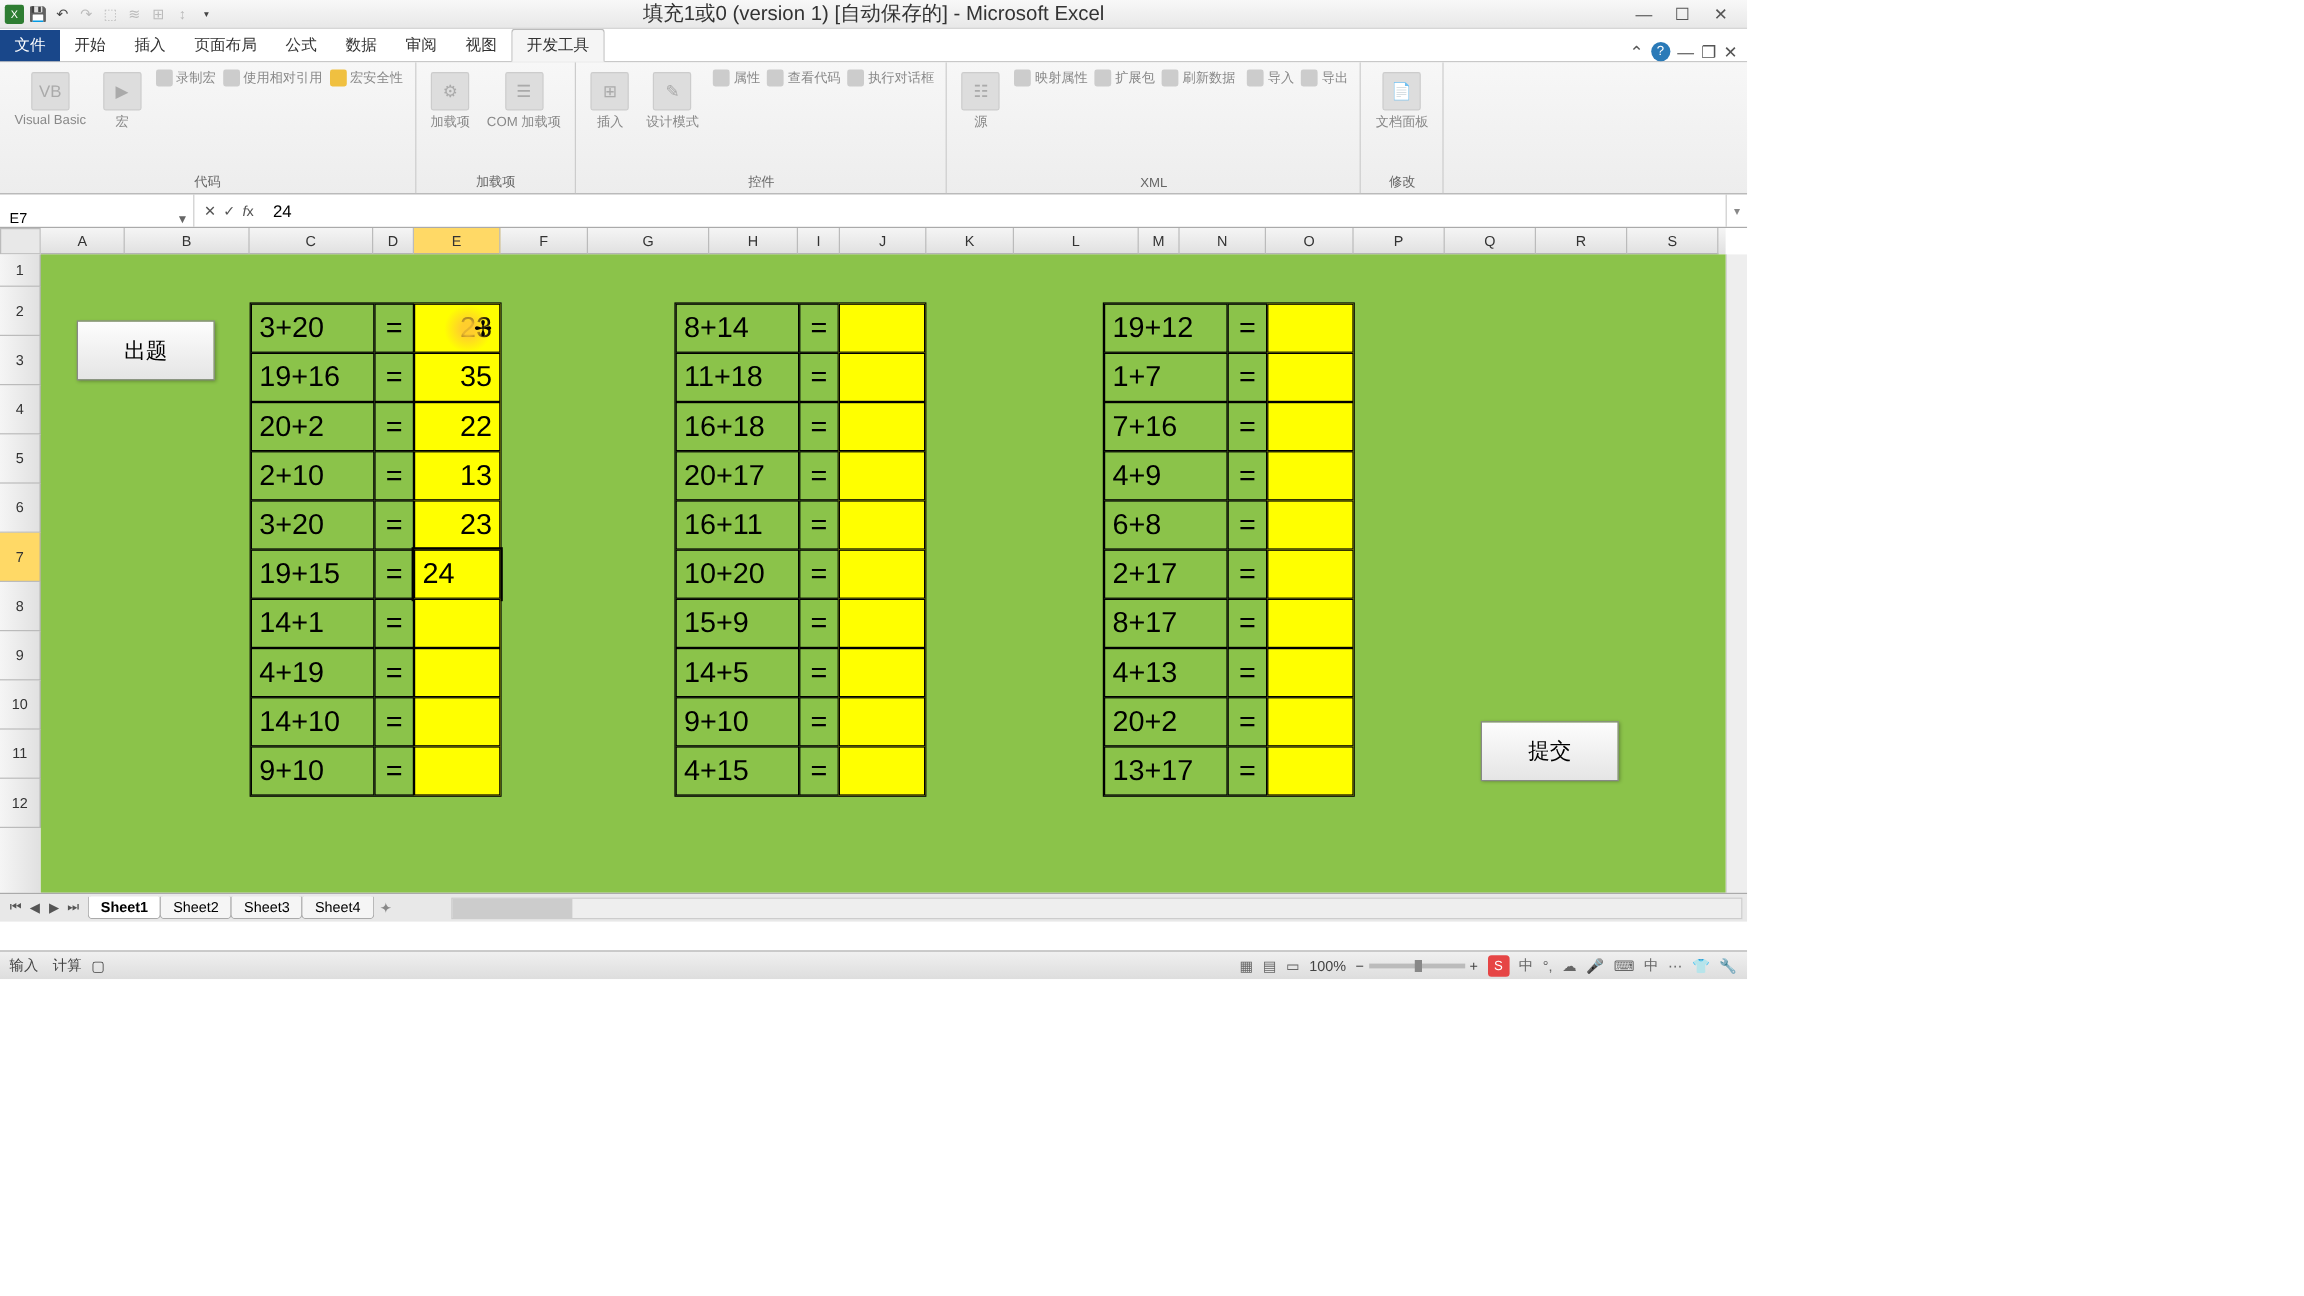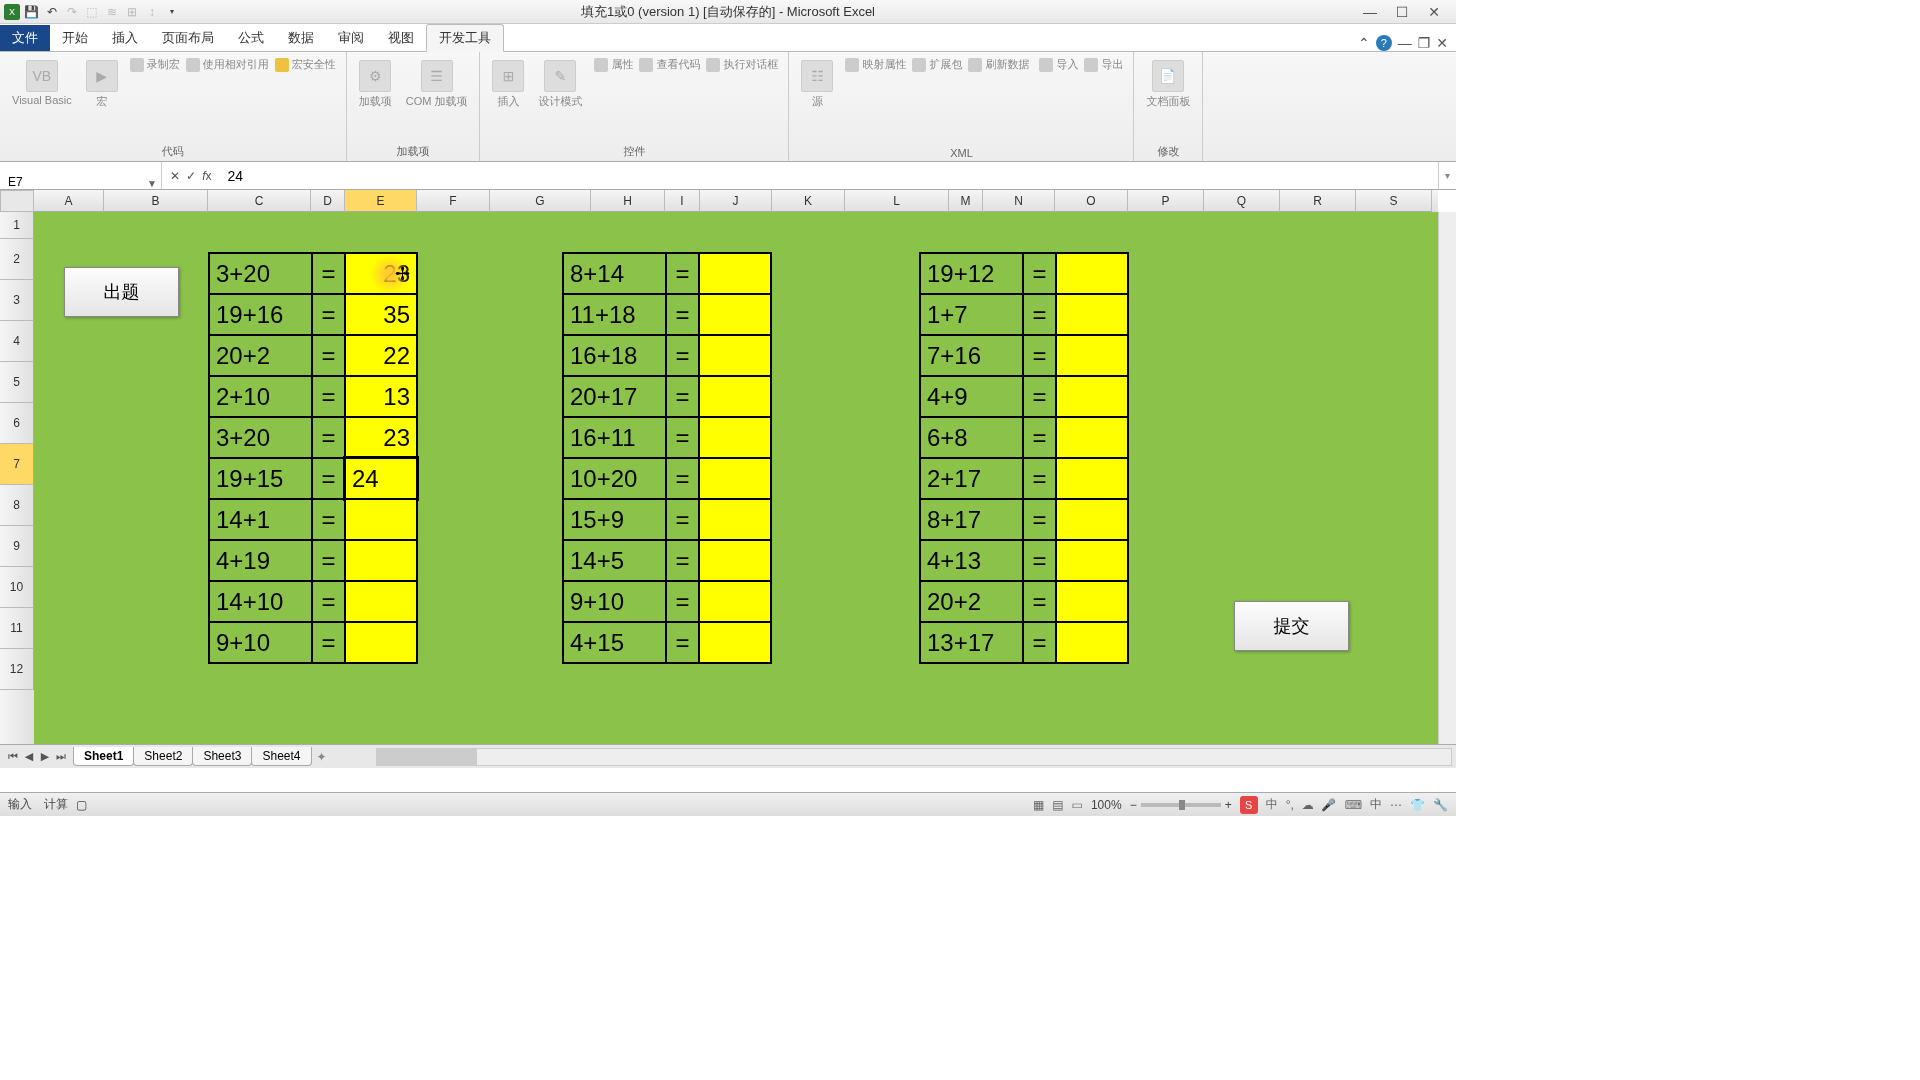--- a/index.html
+++ b/index.html
@@ -2,21 +2,21 @@
 <html><head>
 <meta charset="utf-8">
 <style>
   * { box-sizing: border-box; margin: 0; padding: 0; }
   body { font-family: "Microsoft YaHei", sans-serif; font-size: 12px; background: #fff; width: 1456px; height: 816px; overflow: hidden; position: relative; }
   
   
   .titlebar { height: 24px; background: linear-gradient(#f8f8f8,#e8e8e8); display: flex; align-items: center; position: relative; border-bottom: 1px solid #ccc; }
   .qat { display: flex; gap: 4px; padding: 0 4px; align-items: center; }
   .qat-icon { width: 16px; height: 16px; display: inline-flex; align-items: center; justify-content: center; color: #444; font-size: 12px; }
-  .app-title { position: absolute; left: 50%; transform: translateX(-50%); color: #333; font-size: 13px; }
+  .app-title { position: absolute; left: 50%; transform: translateX(-50%); color: #333; font-size: 17px; }
   .win-controls { position: absolute; right: 0; display: flex; gap: 8px; padding: 0 10px; }
   .win-btn { width: 24px; height: 18px; display: flex; align-items: center; justify-content: center; color: #555; font-size: 14px; }
   
   
   .ribbon-tabs { height: 28px; background: #fff; display: flex; align-items: flex-end; border-bottom: 1px solid #bbb; }
   .tab { padding: 4px 12px; font-size: 13px; color: #333; cursor: pointer; }
   .tab.file { background: #19478a; color: #fff; }
   .tab.active { background: #f5f5f5; border: 1px solid #bbb; border-bottom: 1px solid #f5f5f5; margin-bottom: -1px; border-radius: 3px 3px 0 0;}
   .tabs-right { margin-left: auto; display: flex; padding-right: 8px; gap: 6px; align-items:center;}
   .tabs-right span { color:#555; font-size:14px;}

